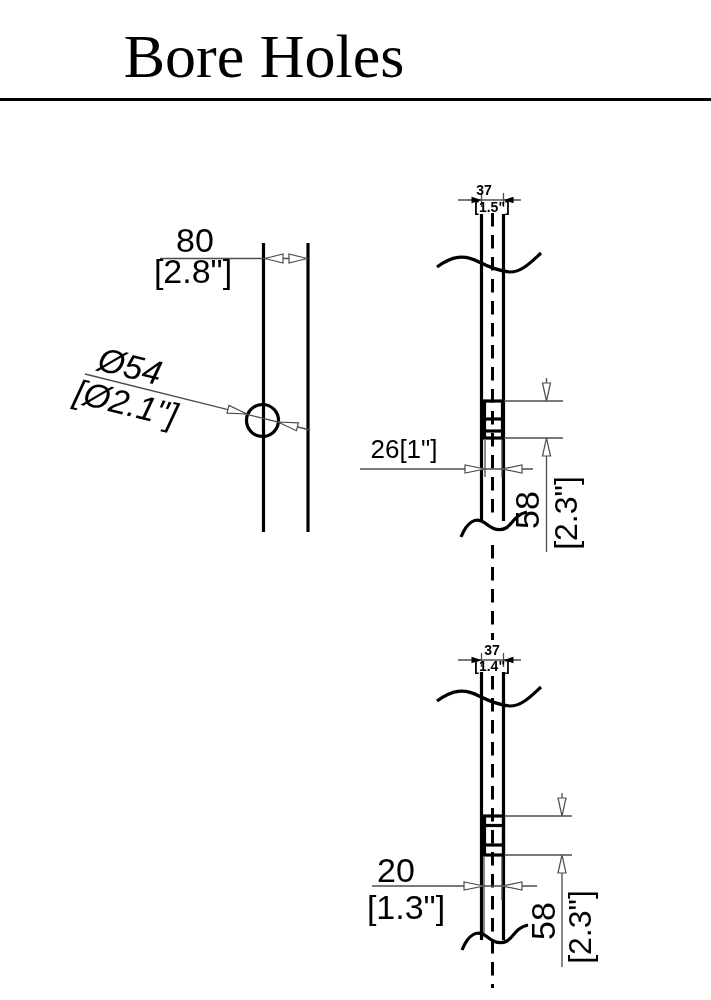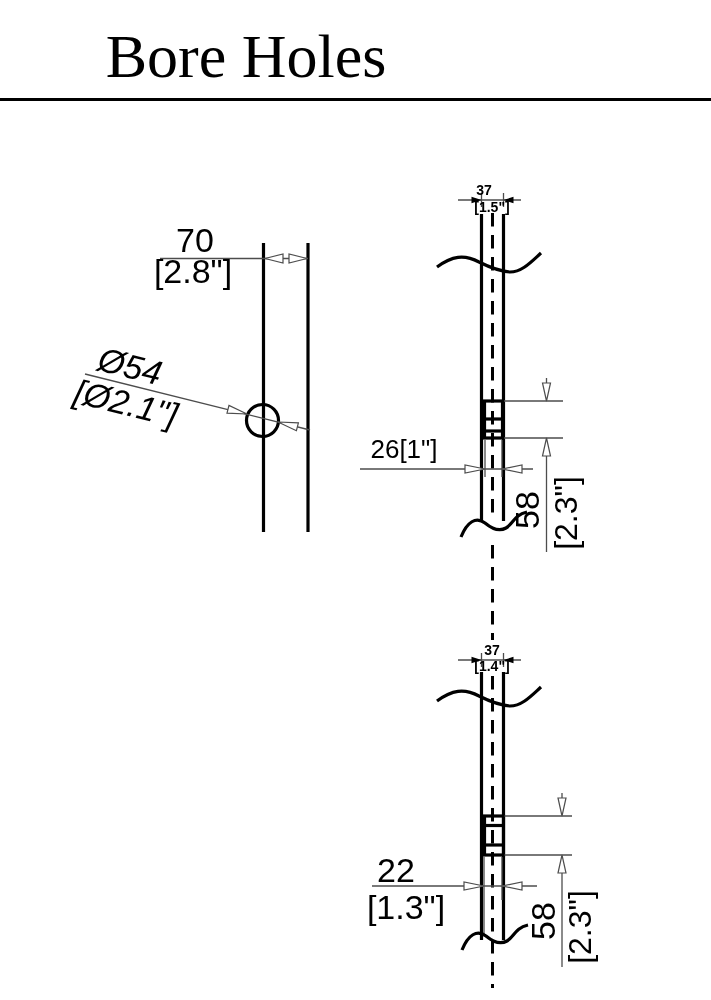--- a/index.html
+++ b/index.html
@@ -108,33 +108,33 @@
       <line class="thin" x1="504.5" y1="855" x2="572" y2="855"></line>
       <line class="thin" x1="562" y1="793" x2="562" y2="799"></line>
       <polygon class="oarr" points="562,816 558,798 566,798"></polygon>
       <polygon class="oarr" points="562,855 558,873 566,873"></polygon>
       <line class="thin" x1="562" y1="873" x2="562" y2="967"></line>
 
       <path class="obj" d="M462,950 C468,935 477,929 486,936 C492,941 500,945 507,941 C514,937 515,928 528,925"></path>
     </g>
   </svg>
 
-  <div class="txt title" style="left:246px;top:56px">Bore Holes</div>
+  <div class="txt title" style="left:264px;top:56px">Bore Holes</div>
 
-  <div class="txt big" style="left:195px;top:240px">70</div>
+  <div class="txt big" style="left:195px;top:240px">80</div>
   <div class="txt big" style="left:193px;top:271px">[2.8"]</div>
   <div class="txt big tilt" style="left:130px;top:366px">Ø54</div>
   <div class="txt big tilt" style="left:126px;top:403px">[Ø2.1"]</div>
 
   <div class="txt small" style="left:484px;top:190px">37</div>
   <div class="txt small" style="left:492px;top:207px">[1.5"]</div>
   <div class="txt mid" style="left:404px;top:449px">26[1"]</div>
   <div class="txt big vert" style="left:527px;top:510px">58</div>
   <div class="txt big vert" style="left:566px;top:513px;font-size:32px">[2.3"]</div>
 
   <div class="txt small" style="left:492px;top:650px">37</div>
   <div class="txt small" style="left:492px;top:666px">[1.4"]</div>
-  <div class="txt big" style="left:396px;top:870px">22</div>
+  <div class="txt big" style="left:396px;top:870px">20</div>
   <div class="txt big" style="left:406px;top:907px">[1.3"]</div>
   <div class="txt big vert" style="left:543px;top:921px">58</div>
   <div class="txt big vert" style="left:580px;top:927px;font-size:32px">[2.3"]</div>
 
 </div>
 
 </body></html>

